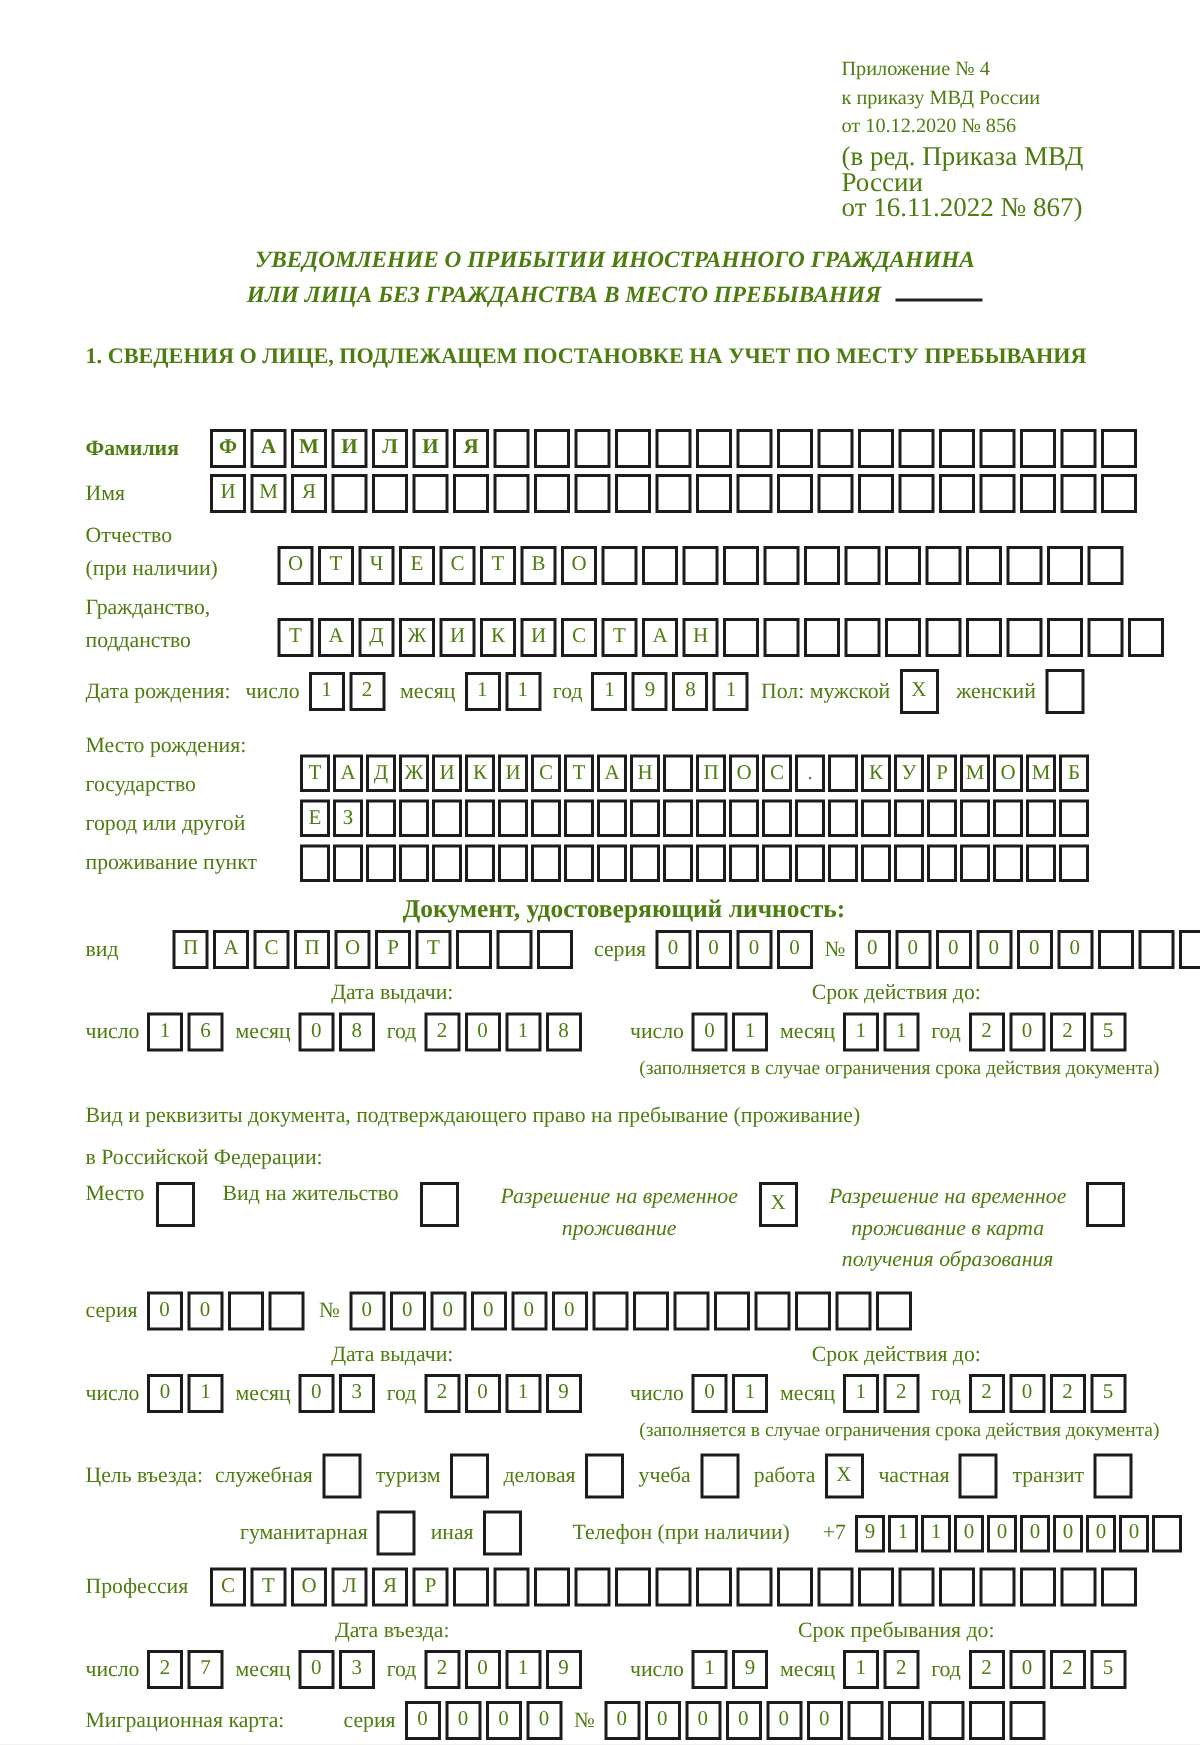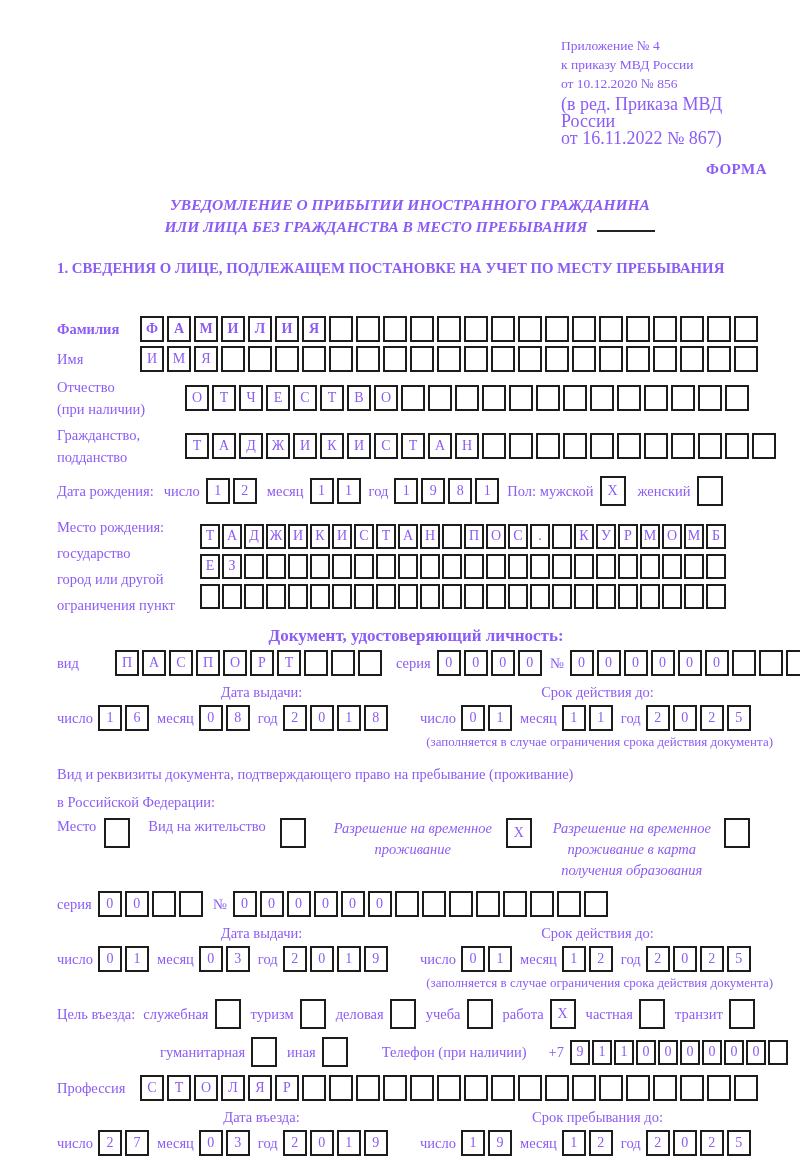--- a/index.html
+++ b/index.html
@@ -1,26 +1,26 @@
 <!DOCTYPE html>
 <html><head>
 <meta charset="utf-8">
 <style>
   html,body{margin:0;padding:0;background:#e8e8e8;}
   .page{position:relative;width:800px;height:1163px;background:#ffffff;margin:0 auto;
-        font-family:"Liberation Serif","DejaVu Serif",serif;color:#8b5cf6;font-size:14.5px;
+        font-family:"Liberation Serif","DejaVu Serif",serif;color:#4d7c0f;font-size:14.5px;
         overflow:hidden;box-sizing:border-box;padding:36px 25px 0 57px;}
   .annex{margin-left:504px;line-height:19px;font-size:13.5px;}
   .annex .note{font-size:18px;line-height:17px;margin-top:3px;}
   .forma{font-weight:bold;text-align:right;padding-right:8px;margin-top:14px;font-size:15px;letter-spacing:.5px;}
   .title{margin-top:16px;text-align:center;font-weight:bold;font-size:15.5px;line-height:22px;margin-left:-12px;font-style:italic;}
   .blank{display:inline-block;width:58px;border-bottom:2px solid #222;height:14px;margin-left:10px;}
   .sec1{margin-top:22px;font-weight:bold;font-size:14.8px;}
   .row{display:flex;align-items:center;margin-top:4px;}
-  .row.top{align-items:center;}
+  .row.top{align-items:flex-end;}
   .cells{display:inline-flex;gap:3px;flex:none;}
   .cell{width:20px;height:22px;border:2px solid #1c1c1c;display:flex;align-items:center;justify-content:center;
         font-size:14px;flex:none;background:#fff;line-height:1;}
   .cells.sm{gap:2px;} .cells.sm .cell{width:16px;height:21px;}
   .lbl{flex:none;}
   .w83{width:83px;} .w128{width:128px;} .w143{width:143px;}
   .two-line{line-height:22px;}
   .mt26{margin-top:39px;font-weight:bold;} .mt10{margin-top:10px;} .mt8{margin-top:8px;}
   .doc-title{font-weight:bold;text-align:center;margin-top:8px;font-size:17px;}
   .dt-row{display:flex;margin-top:8px;}
@@ -50,21 +50,20 @@
   <div class="annex">
     <div>Приложение № 4</div>
     <div>к приказу МВД России</div>
     <div>от 10.12.2020 № 856</div>
     <div class="note">
       <div>(в ред. Приказа МВД России</div>
       <div>от 16.11.2022 № 867)</div>
     </div>
   </div>
 
-  <div class="forma">ФОРМА</div>
 
   <div class="title">
     <div>УВЕДОМЛЕНИЕ О ПРИБЫТИИ ИНОСТРАННОГО ГРАЖДАНИНА</div>
     <div><span>ИЛИ ЛИЦА БЕЗ ГРАЖДАНСТВА В МЕСТО ПРЕБЫВАНИЯ</span><span class="blank"></span></div>
   </div>
 
   <div class="sec1">1. СВЕДЕНИЯ О ЛИЦЕ, ПОДЛЕЖАЩЕМ ПОСТАНОВКЕ НА УЧЕТ ПО МЕСТУ ПРЕБЫВАНИЯ</div>
 
   <div class="row mt26">
     <span class="lbl w83">Фамилия</span>
@@ -212,21 +211,21 @@
     <span class="cells chk">
         <span class="cell"></span>
       </span>
   </div>
 
   <div class="row top mt8">
     <div class="labelcol w143">
       <div>Место рождения:</div>
       <div>государство</div>
       <div>город или другой</div>
-      <div>ограничения пункт</div>
+      <div>проживание пункт</div>
     </div>
     <div class="bp-rows">
       <span class="cells sm">
           <span class="cell">Т</span>
           <span class="cell">А</span>
           <span class="cell">Д</span>
           <span class="cell">Ж</span>
           <span class="cell">И</span>
           <span class="cell">К</span>
           <span class="cell">И</span>

